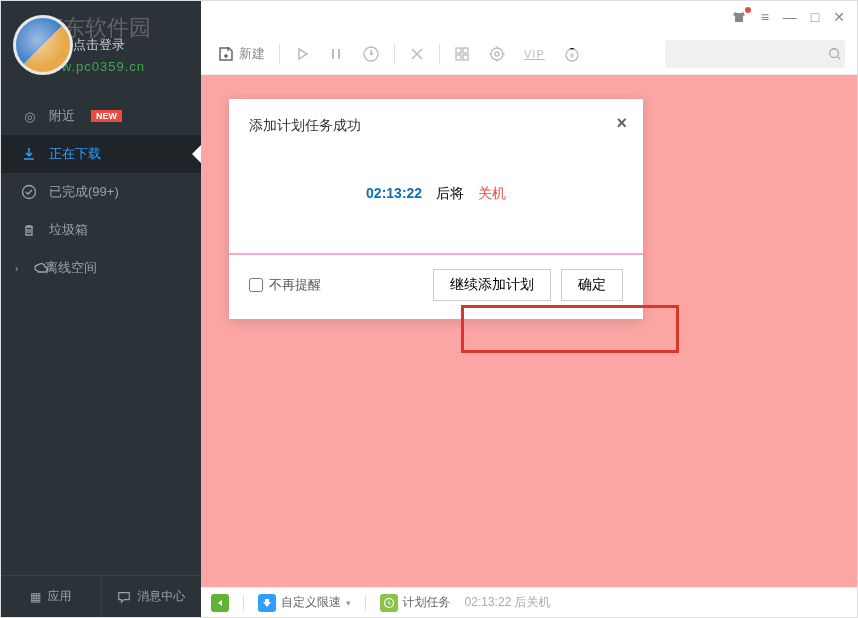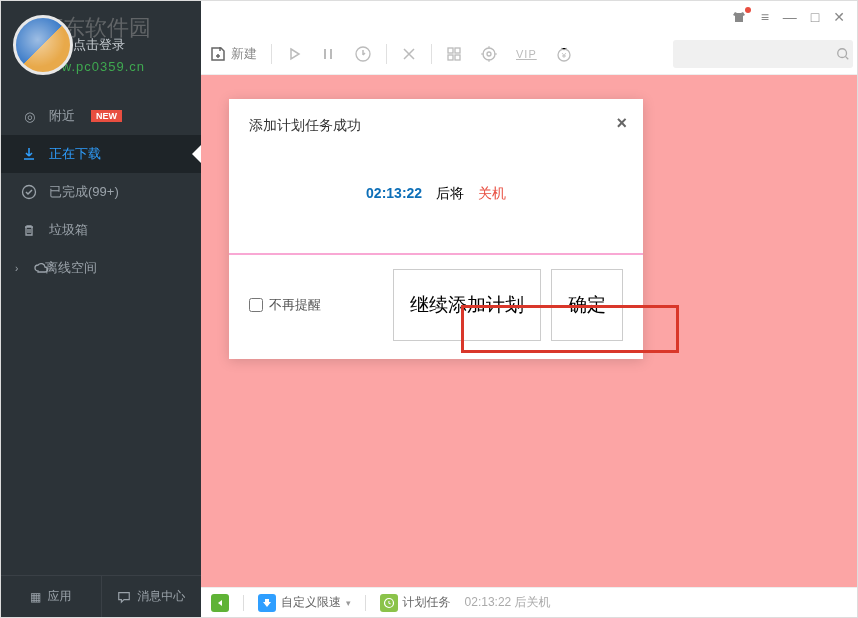--- a/index.html
+++ b/index.html
@@ -29,41 +29,41 @@
 .sb-btn { flex:1; display:flex; align-items:center; justify-content:center; gap:6px; padding:12px 4px; font-size:12px; color:#9ba3aa; cursor:pointer; }
 .sb-btn + .sb-btn { border-left:1px solid #3a4046; }
 
 
 .main { flex:1; display:flex; flex-direction:column; background:#fff; position:relative; }
 .titlebar { height:32px; display:flex; justify-content:flex-end; align-items:center; gap:14px; padding:0 12px; color:#888; font-size:14px; }
 .titlebar span { cursor:pointer; }
 .dot-badge { position:relative; }
 .dot-badge::after { content:""; position:absolute; top:-2px; right:-4px; width:6px; height:6px; background:#e84e40; border-radius:50%; }
 
-.toolbar { height:42px; display:flex; align-items:center; gap:10px; padding:0 4px; border-bottom:1px solid #eee; color:#888; }
+.toolbar { height:42px; display:flex; align-items:center; gap:10px; padding:0 12px; border-bottom:1px solid #eee; color:#888; }
 .tool { display:flex; align-items:center; gap:4px; padding:4px; cursor:pointer; font-size:13px; }
 .tool.sep { width:1px; height:20px; background:#e0e0e0; padding:0; }
 .search-box { margin-left:auto; width:180px; height:28px; background:#f0f0f0; border-radius:3px; display:flex; align-items:center; padding:0 8px; }
 .search-box input { flex:1; border:none; background:transparent; outline:none; font-size:12px; }
 .search-ico { color:#aaa; font-size:14px; }
 
 .content { flex:1; background:#fca5a5; position:relative; }
 
 
 .dialog { position:absolute; left:28px; top:24px; width:414px; background:#fff; box-shadow:0 2px 12px rgba(0,0,0,.15); }
 .dlg-head { padding:18px 20px 10px; font-size:14px; color:#333; position:relative; }
 .dlg-close { position:absolute; right:16px; top:14px; font-size:18px; color:#666; cursor:pointer; font-weight:bold; }
 .dlg-body { padding:40px 20px 50px; text-align:center; font-size:14px; }
 .time-txt { color:#0d6fb8; font-weight:bold; margin-right:10px; }
 .action-txt { color:#e84e40; margin-left:10px; }
 .dlg-foot { border-top:2px solid #f9a8d4; padding:14px 20px 18px; display:flex; align-items:center; }
 .chk { display:flex; align-items:center; gap:6px; font-size:13px; color:#555; }
 .chk input { width:14px; height:14px; }
 .dlg-btns { margin-left:auto; display:flex; gap:10px; }
-.dlg-btns button { padding:22px 16px; border:1px solid #ccc; background:#fff; font-size:19px; cursor:pointer; }
+.dlg-btns button { padding:6px 16px; border:1px solid #ccc; background:#fff; font-size:14px; cursor:pointer; }
 .highlight-box { position:absolute; left:232px; top:206px; width:218px; height:48px; border:3px solid #d9372a; pointer-events:none; }
 
 
 .statusbar { height:30px; border-top:1px solid #eee; display:flex; align-items:center; padding:0 10px; gap:14px; font-size:12px; color:#666; }
 .sq { width:18px; height:18px; border-radius:3px; display:flex; align-items:center; justify-content:center; color:#fff; font-size:11px; }
 .sq.green { background:#5fb336; }
 .sq.blue { background:#2f9fff; }
 .sq.lime { background:#8bc34a; }
 .st-item { display:flex; align-items:center; gap:5px; }
 .st-sep { width:1px; height:16px; background:#ddd; }

